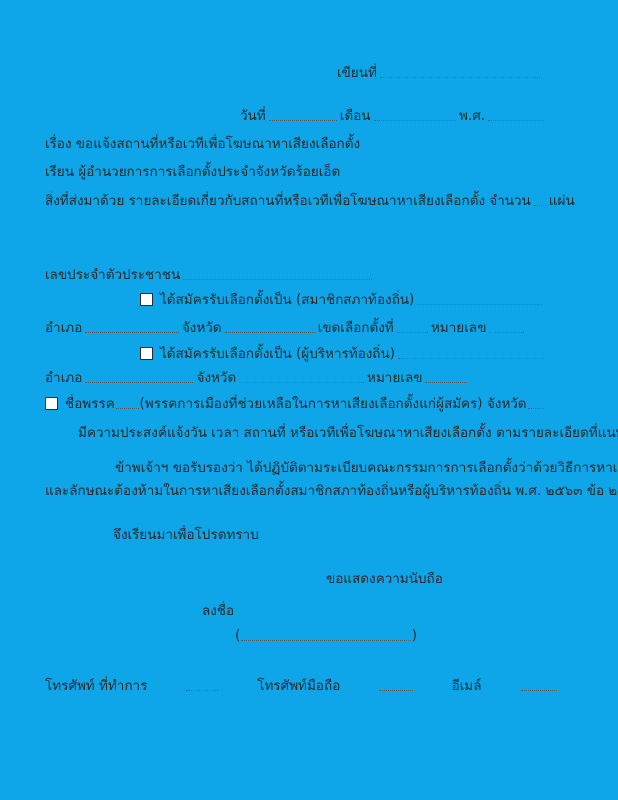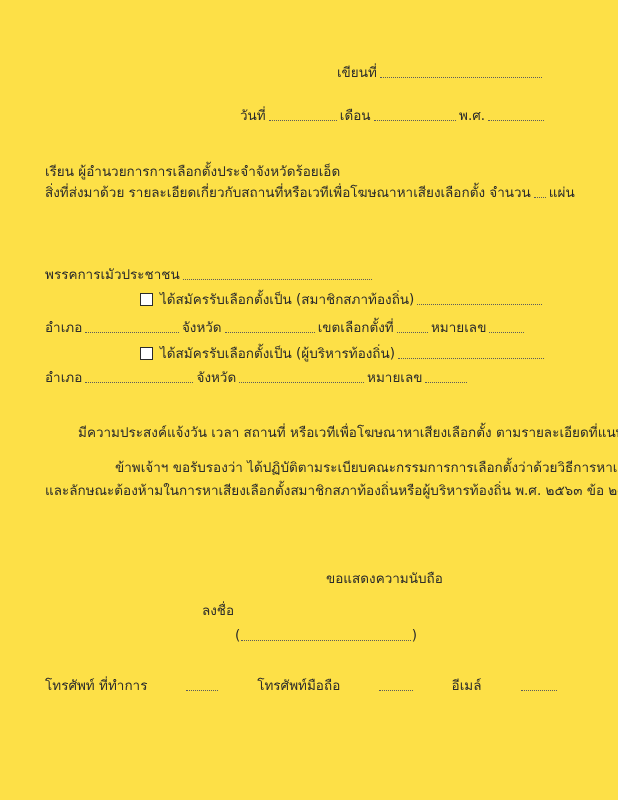--- a/index.html
+++ b/index.html
@@ -1,20 +1,20 @@
 <!DOCTYPE html>
 <html><head>
 <meta charset="utf-8">
 <style>
   html, body { margin: 0; padding: 0; background: #ffffff; }
   .page {
     position: relative;
     width: 618px;
     height: 800px;
-    background: #fde047;
+    background: #0ea5e9;
     font-family: "DejaVu Sans", "Liberation Sans", sans-serif;
     font-size: 13.5px;
     line-height: 20px;
     color: #2b2b2b;
     overflow: hidden;
   }
   .row {
     position: absolute;
     display: flex;
     align-items: flex-start;
@@ -52,32 +52,33 @@
 
   <div class="row" style="top:105px; left:240px; width:307px;">
     <span class="lbl">วันที่</span>
     <span class="dots" style="flex:0.95 1 auto;"></span>
     <span class="lbl">เดือน</span>
     <span class="dots" style="flex:1.15 1 auto;"></span>
     <span class="lbl">พ.ศ.</span>
     <span class="dots" style="flex:0.78 1 auto;"></span>
   </div>
 
+  <div class="textline" style="top:133px; left:45px;">เรื่อง ขอแจ้งสถานที่หรือเวทีเพื่อโฆษณาหาเสียงเลือกตั้ง</div>
 
   <div class="textline" style="top:161px; left:45px;">เรียน ผู้อำนวยการการเลือกตั้งประจำจังหวัดร้อยเอ็ด</div>
 
-  <div class="row" style="top:182px; left:45px; width:492px;">
+  <div class="row" style="top:190px; left:45px; width:492px;">
     <span class="lbl">สิ่งที่ส่งมาด้วย รายละเอียดเกี่ยวกับสถานที่หรือเวทีเพื่อโฆษณาหาเสียงเลือกตั้ง จำนวน</span>
     <span class="dots grow"></span>
     <span class="lbl">แผ่น</span>
   </div>
 
 
   <div class="row" style="top:264px; left:45px; width:330px;">
-    <span class="lbl">พรรคการเมัวประชาชน</span>
+    <span class="lbl">เลขประจำตัวประชาชน</span>
     <span class="dots grow"></span>
   </div>
 
   <div class="row" style="top:289px; left:140px; width:405px;">
     <span class="cb"></span>
     <span class="lbl">ได้สมัครรับเลือกตั้งเป็น (สมาชิกสภาท้องถิ่น)</span>
     <span class="dots grow"></span>
   </div>
 
   <div class="row" style="top:317px; left:45px; width:482px;">
@@ -99,26 +100,34 @@
 
   <div class="row" style="top:367px; left:45px; width:425px;">
     <span class="lbl">อำเภอ</span>
     <span class="dots" style="flex:2.6 1 auto;"></span>
     <span class="lbl">จังหวัด</span>
     <span class="dots" style="flex:3.0 1 auto;"></span>
     <span class="lbl">หมายเลข</span>
     <span class="dots" style="flex:1.0 1 auto;"></span>
   </div>
 
+  <div class="row" style="top:393px; left:45px; width:502px;">
+    <span class="cb"></span>
+    <span class="lbl">ชื่อพรรค</span>
+    <span class="dots" style="flex:1.4 1 auto; margin-left:1px; margin-right:1px;"></span>
+    <span class="lbl">(พรรคการเมืองที่ช่วยเหลือในการหาเสียงเลือกตั้งแก่ผู้สมัคร) จังหวัด</span>
+    <span class="dots" style="flex:1 1 auto; margin-left:1px;"></span>
+  </div>
 
   <div class="textline" style="top:422px; left:78px;">มีความประสงค์แจ้งวัน เวลา สถานที่ หรือเวทีเพื่อโฆษณาหาเสียงเลือกตั้ง ตามรายละเอียดที่แนบมาพร้อมหนังสือนี้</div>
 
   <div class="textline" style="top:457px; left:115px;">ข้าพเจ้าฯ ขอรับรองว่า ได้ปฏิบัติตามระเบียบคณะกรรมการการเลือกตั้งว่าด้วยวิธีการหาเสียง</div>
   <div class="textline" style="top:480px; left:45px;">และลักษณะต้องห้ามในการหาเสียงเลือกตั้งสมาชิกสภาท้องถิ่นหรือผู้บริหารท้องถิ่น พ.ศ. ๒๕๖๓ ข้อ ๒๓ (๓)</div>
 
+  <div class="textline" style="top:524px; left:113px;">จึงเรียนมาเพื่อโปรดทราบ</div>
 
   <div class="textline" style="top:568px; left:290px;margin-left:36px;">ขอแสดงความนับถือ</div>
 
   <div class="textline" style="top:600px; left:202px;">ลงชื่อ</div>
 
   <div class="row" style="top:625px; left:235px; width:182px;">
     <span class="lbl">(</span>
     <span class="dots grow" style="margin:0 1px 4px 1px;"></span>
     <span class="lbl">)</span>
   </div>

